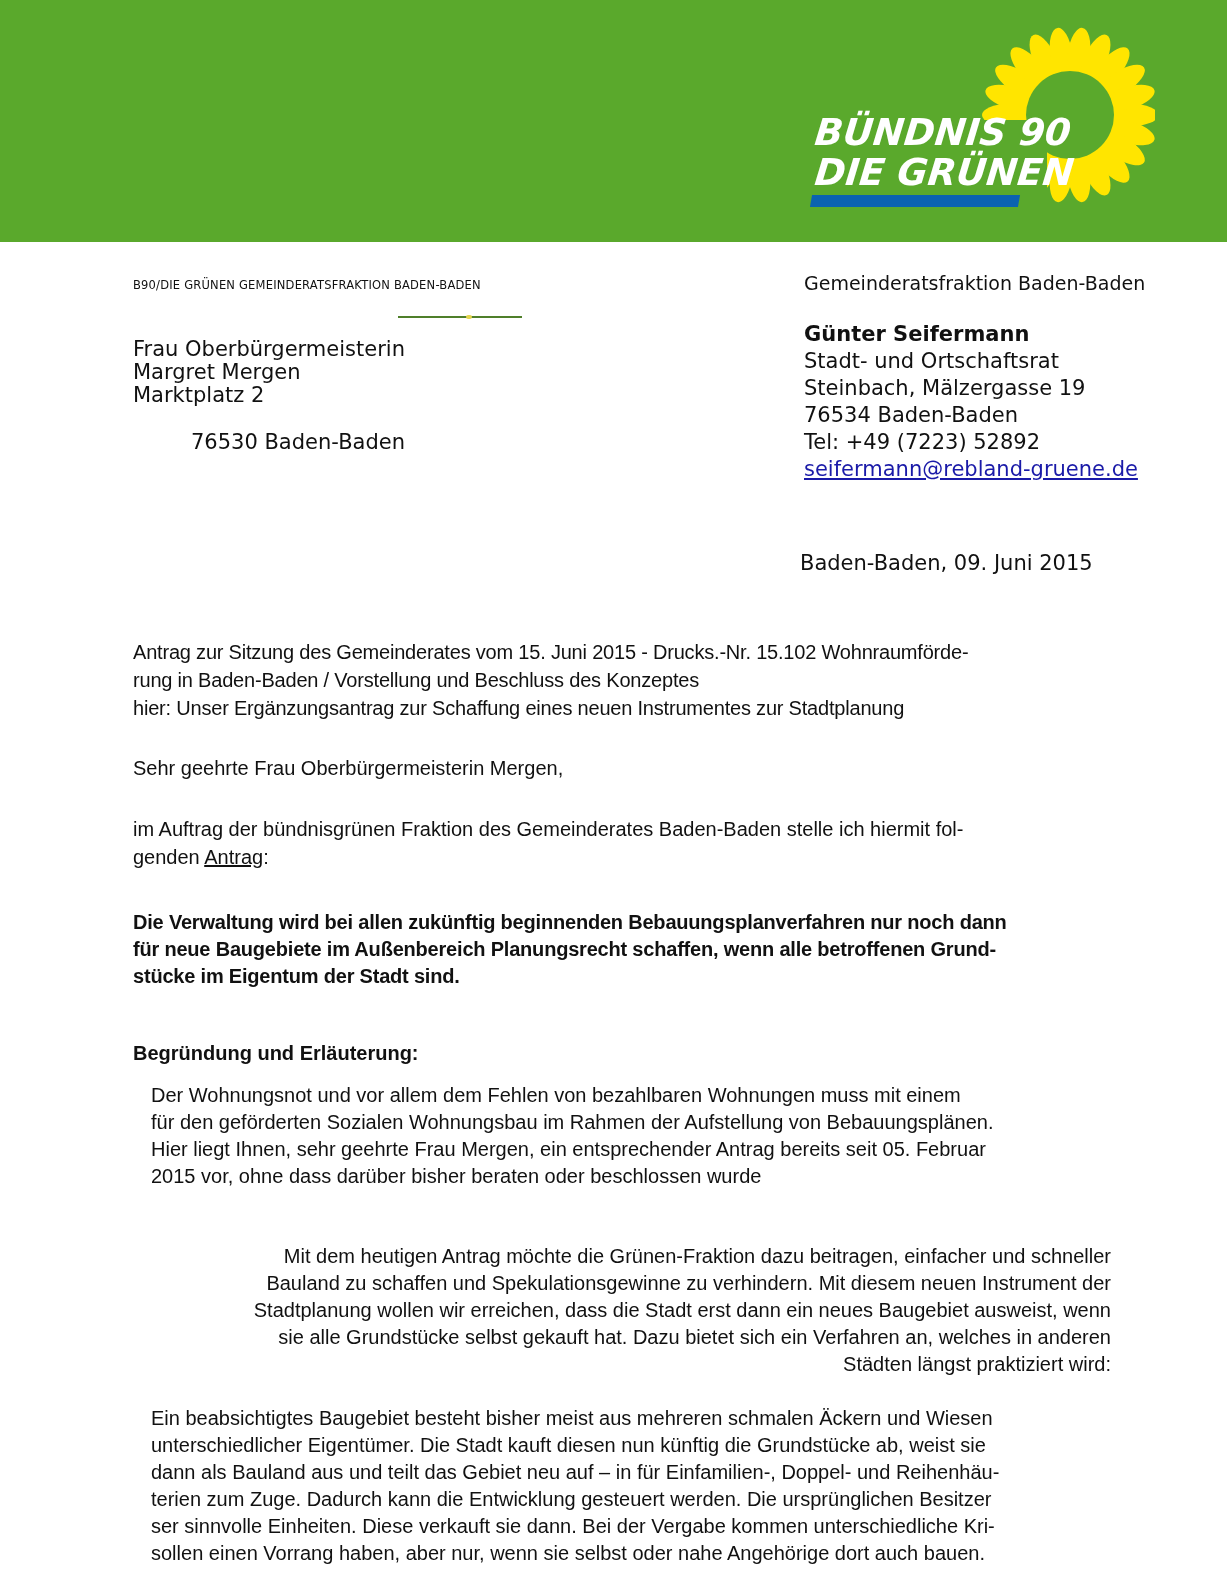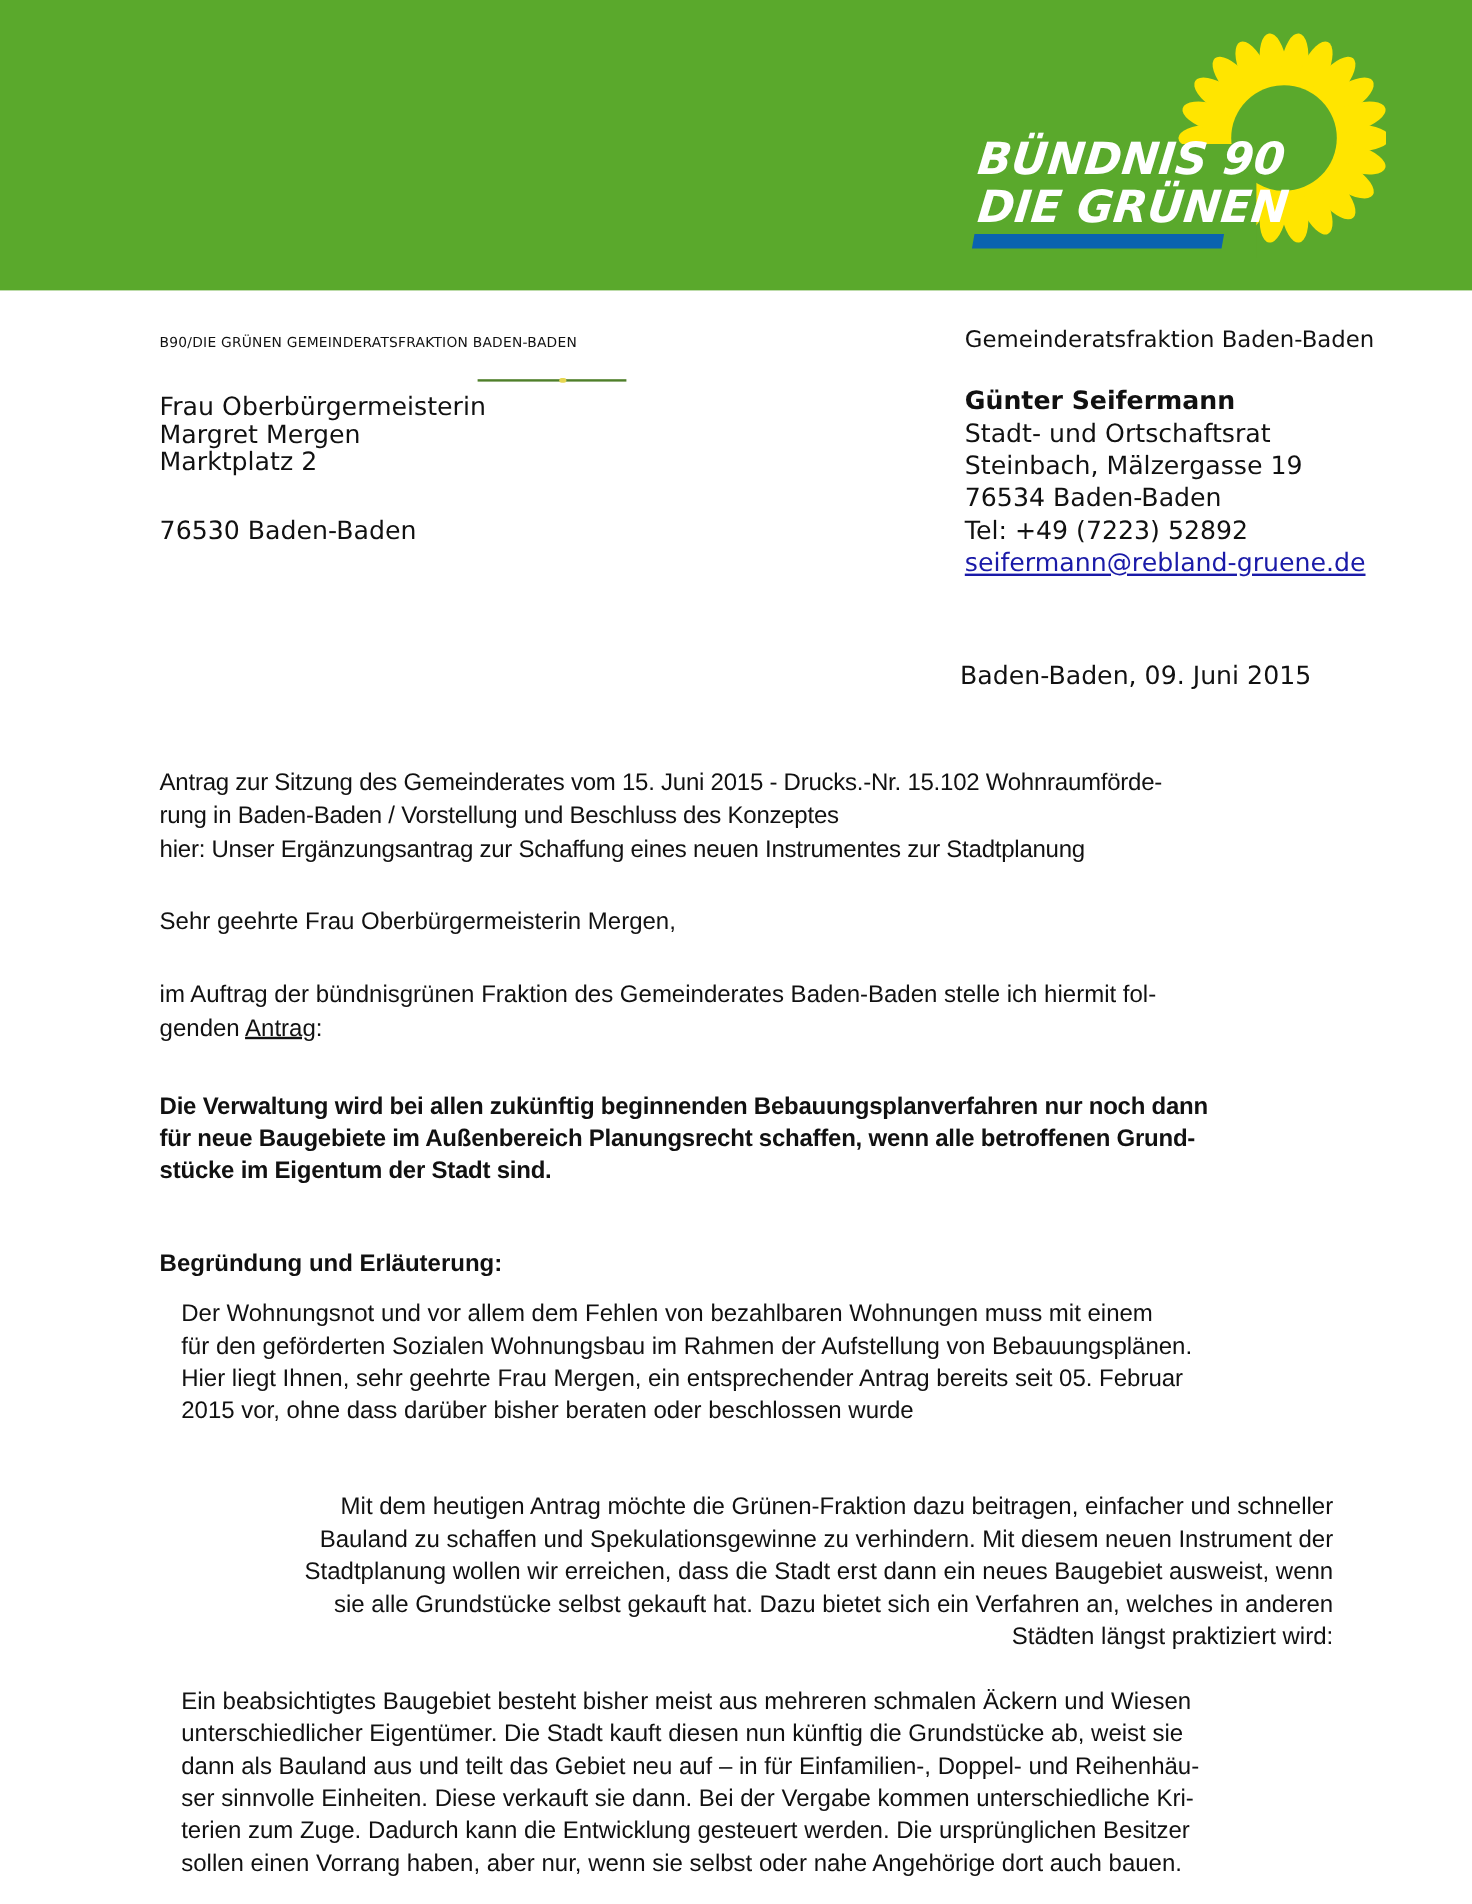--- a/index.html
+++ b/index.html
@@ -9,22 +9,22 @@
   .logo-text { position: absolute; left: 10px; font-family: "DejaVu Sans", sans-serif; font-weight: bold; font-style: italic; color: #fff; font-size: 37px; letter-spacing: 0px; line-height: 40px; transform: skewX(-6deg); }
   .logo-line1 { top: 88px; }
   .logo-line2 { top: 128px; }
   .logo-bar { position: absolute; left: 6px; top: 170px; width: 208px; height: 12px; background: #0a63b0; transform: skewX(-10deg); }
   .sunflower { position: absolute; left: 170px; top: 0px; width: 180px; height: 190px; }
 
   .sender-line { position: absolute; left: 133px; top: 278px; font-size: 11.5px; letter-spacing: 0.2px; font-family: "DejaVu Sans", sans-serif; }
   .sender-rule { position: absolute; left: 398px; top: 316px; width: 124px; height: 2px; background: #4f7f2a; }
   .sender-rule::after { content: ""; position: absolute; left: 68px; top: -1px; width: 6px; height: 4px; background: #e6d650; border-radius: 2px; }
 
-  .recipient { position: absolute; left: 133px; top: 328px; font-size: 21px; line-height: 23px; }
-  .recipient .city { margin-top: 34px; }
+  .recipient { position: absolute; left: 133px; top: 338px; font-size: 21px; line-height: 23px; }
+  .recipient .city { margin-top: 24px; text-align: right; }
 
   .right-block { position: absolute; left: 804px; top: 270px; font-size: 21px; line-height: 27px; }
   .right-block .org { font-size: 19px; margin-bottom: 24px; }
   .right-block .name { font-weight: bold; font-size: 21px; }
   .right-block a { color: #1a1aa8; text-decoration: underline; }
 
   .date { position: absolute; left: 800px; top: 551px; font-size: 21px; }
 
   .subject { position: absolute; left: 133px; top: 638px; width: 980px; font-size: 20px; line-height: 28px; font-family: "Liberation Sans", sans-serif; letter-spacing: -0.2px; }
   .salutation { position: absolute; left: 133px; top: 757px; font-size: 20px; font-family: "Liberation Sans", sans-serif; }
@@ -131,16 +131,16 @@
   <div>Bauland zu schaffen und Spekulationsgewinne zu verhindern. Mit diesem neuen Instrument der</div>
   <div>Stadtplanung wollen wir erreichen, dass die Stadt erst dann ein neues Baugebiet ausweist, wenn</div>
   <div>sie alle Grundstücke selbst gekauft hat. Dazu bietet sich ein Verfahren an, welches in anderen</div>
   <div>Städten längst praktiziert wird:</div>
 </div>
 
 <div class="para p3">
   <div>Ein beabsichtigtes Baugebiet besteht bisher meist aus mehreren schmalen Äckern und Wiesen</div>
   <div>unterschiedlicher Eigentümer. Die Stadt kauft diesen nun künftig die Grundstücke ab, weist sie</div>
   <div>dann als Bauland aus und teilt das Gebiet neu auf – in für Einfamilien-, Doppel- und Reihenhäu-</div>
+  <div>terien zum Zuge. Dadurch kann die Entwicklung gesteuert werden. Die ursprünglichen Besitzer</div>
   <div>ser sinnvolle Einheiten. Diese verkauft sie dann. Bei der Vergabe kommen unterschiedliche Kri-</div>
-  <div>terien zum Zuge. Dadurch kann die Entwicklung gesteuert werden. Die ursprünglichen Besitzer</div>
   <div>sollen einen Vorrang haben, aber nur, wenn sie selbst oder nahe Angehörige dort auch bauen.</div>
 </div>
 
 </body></html>

